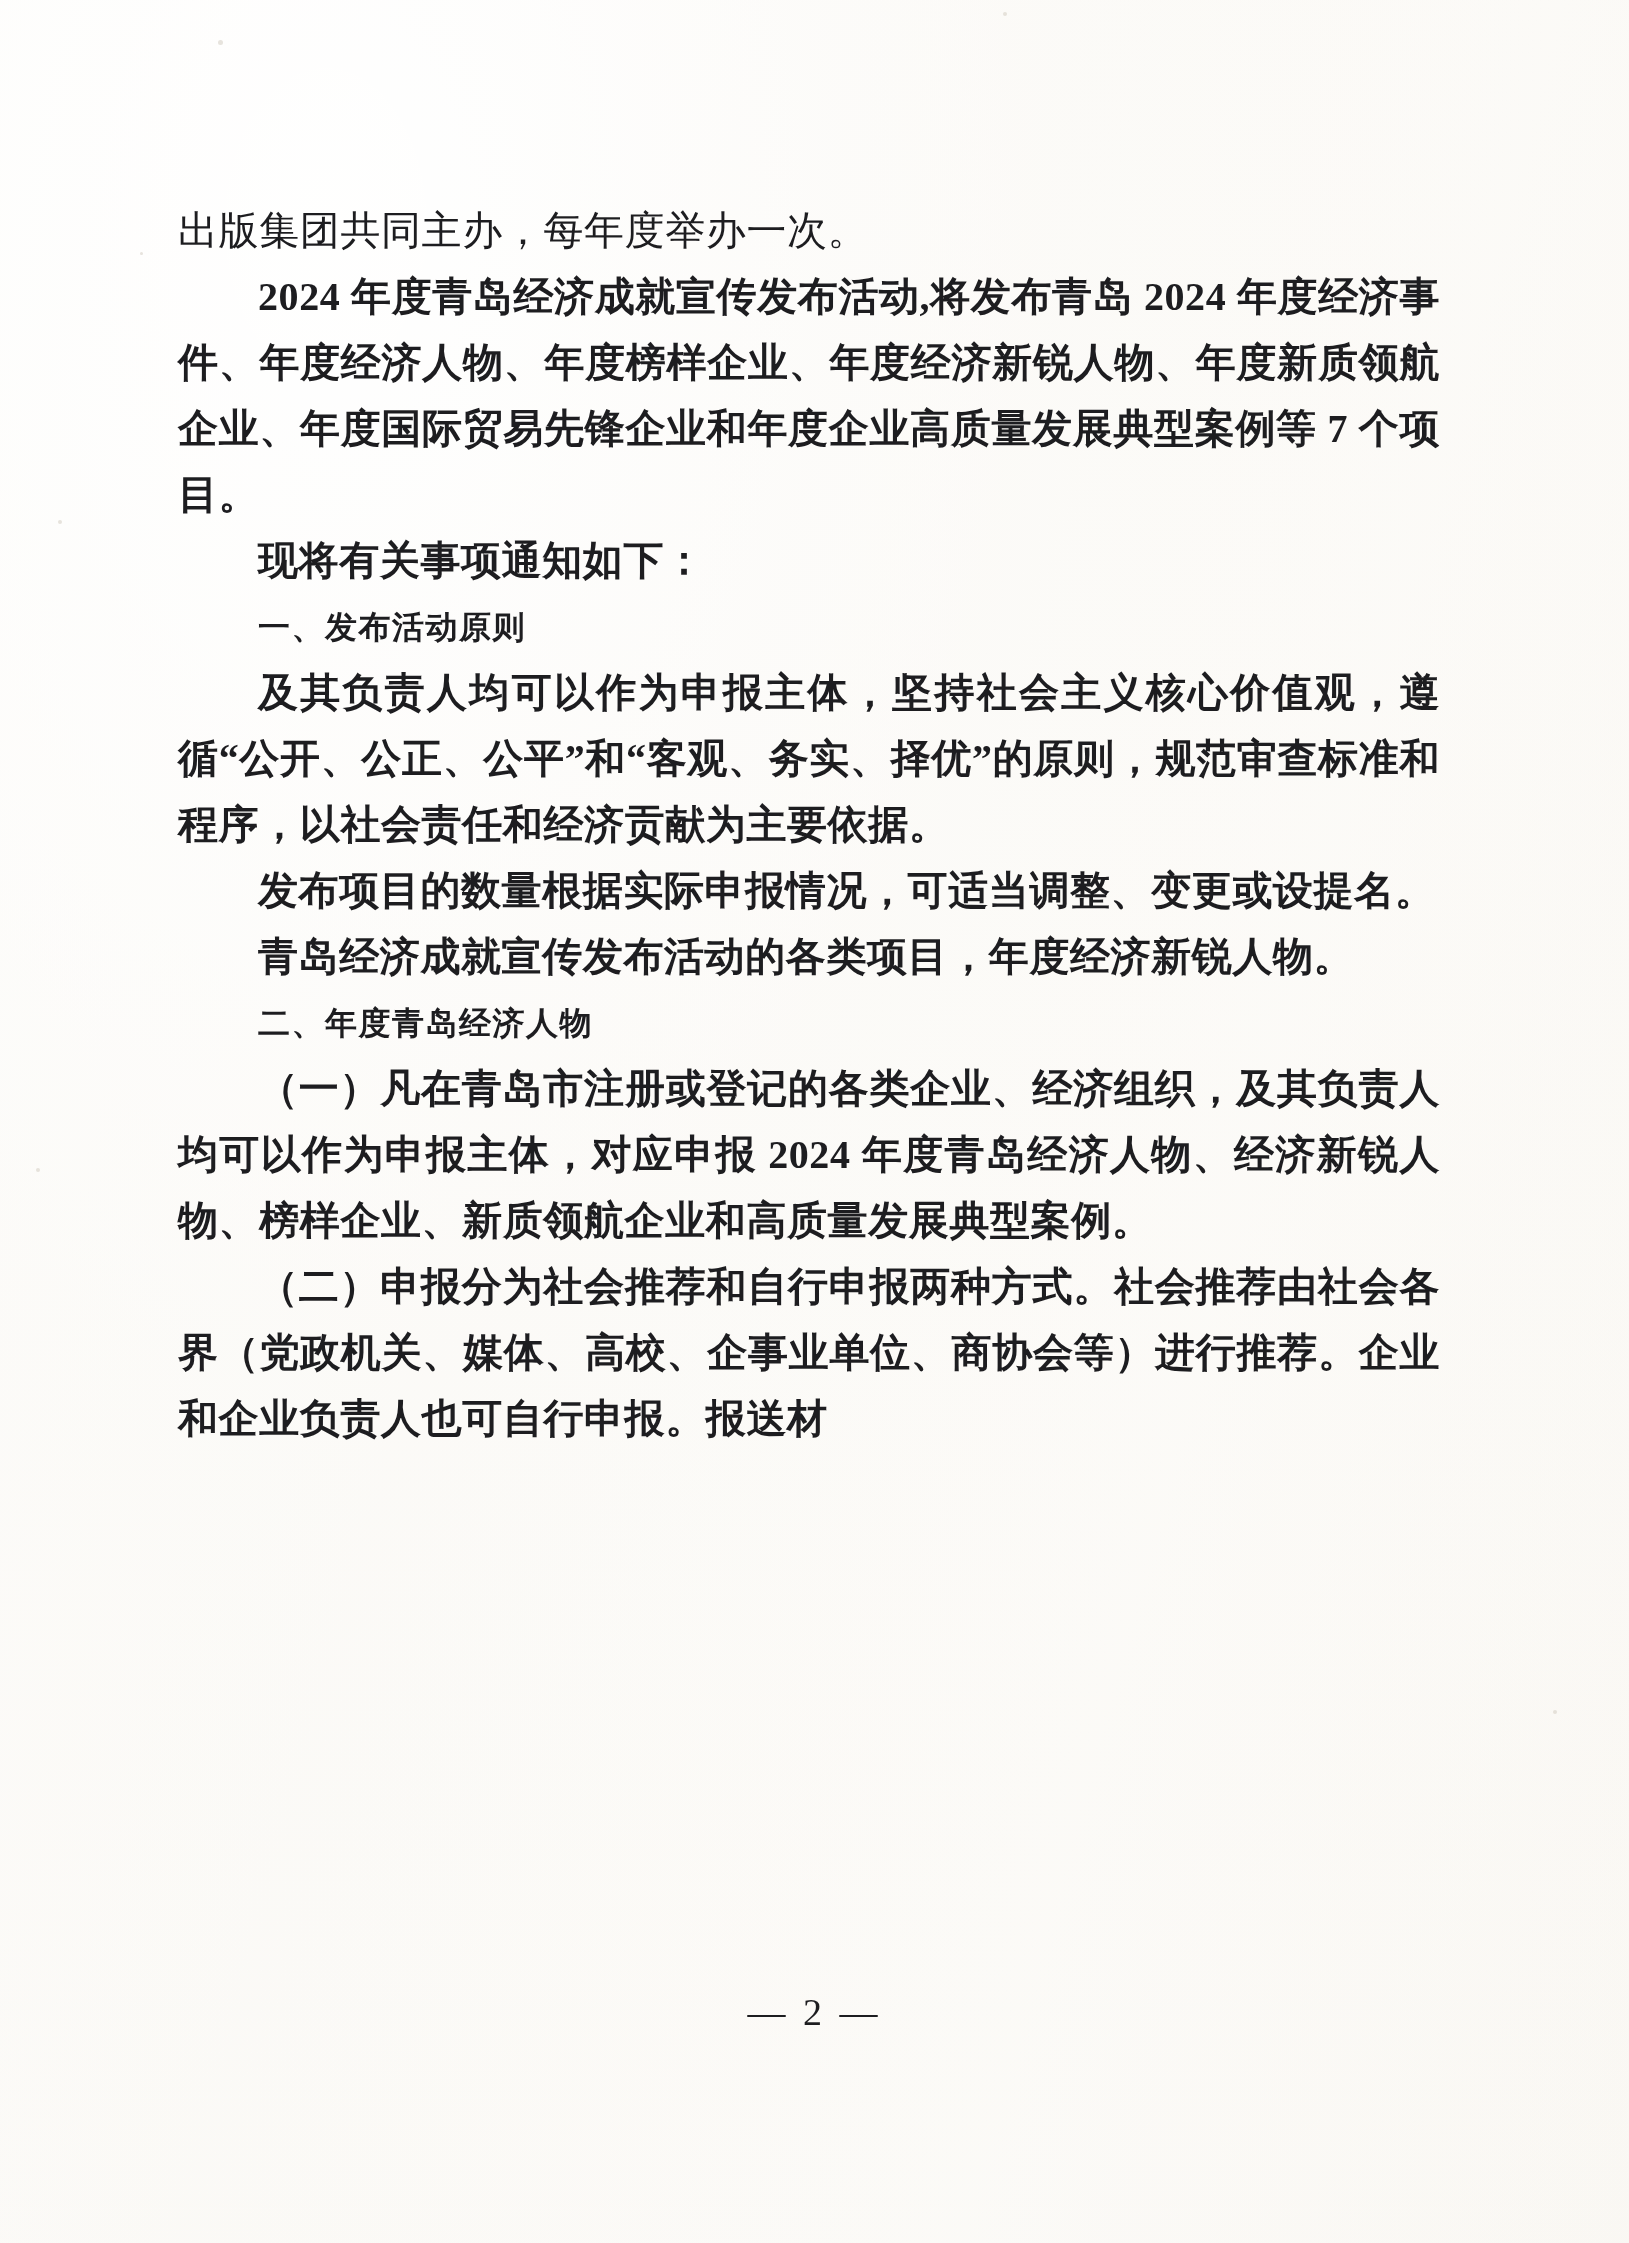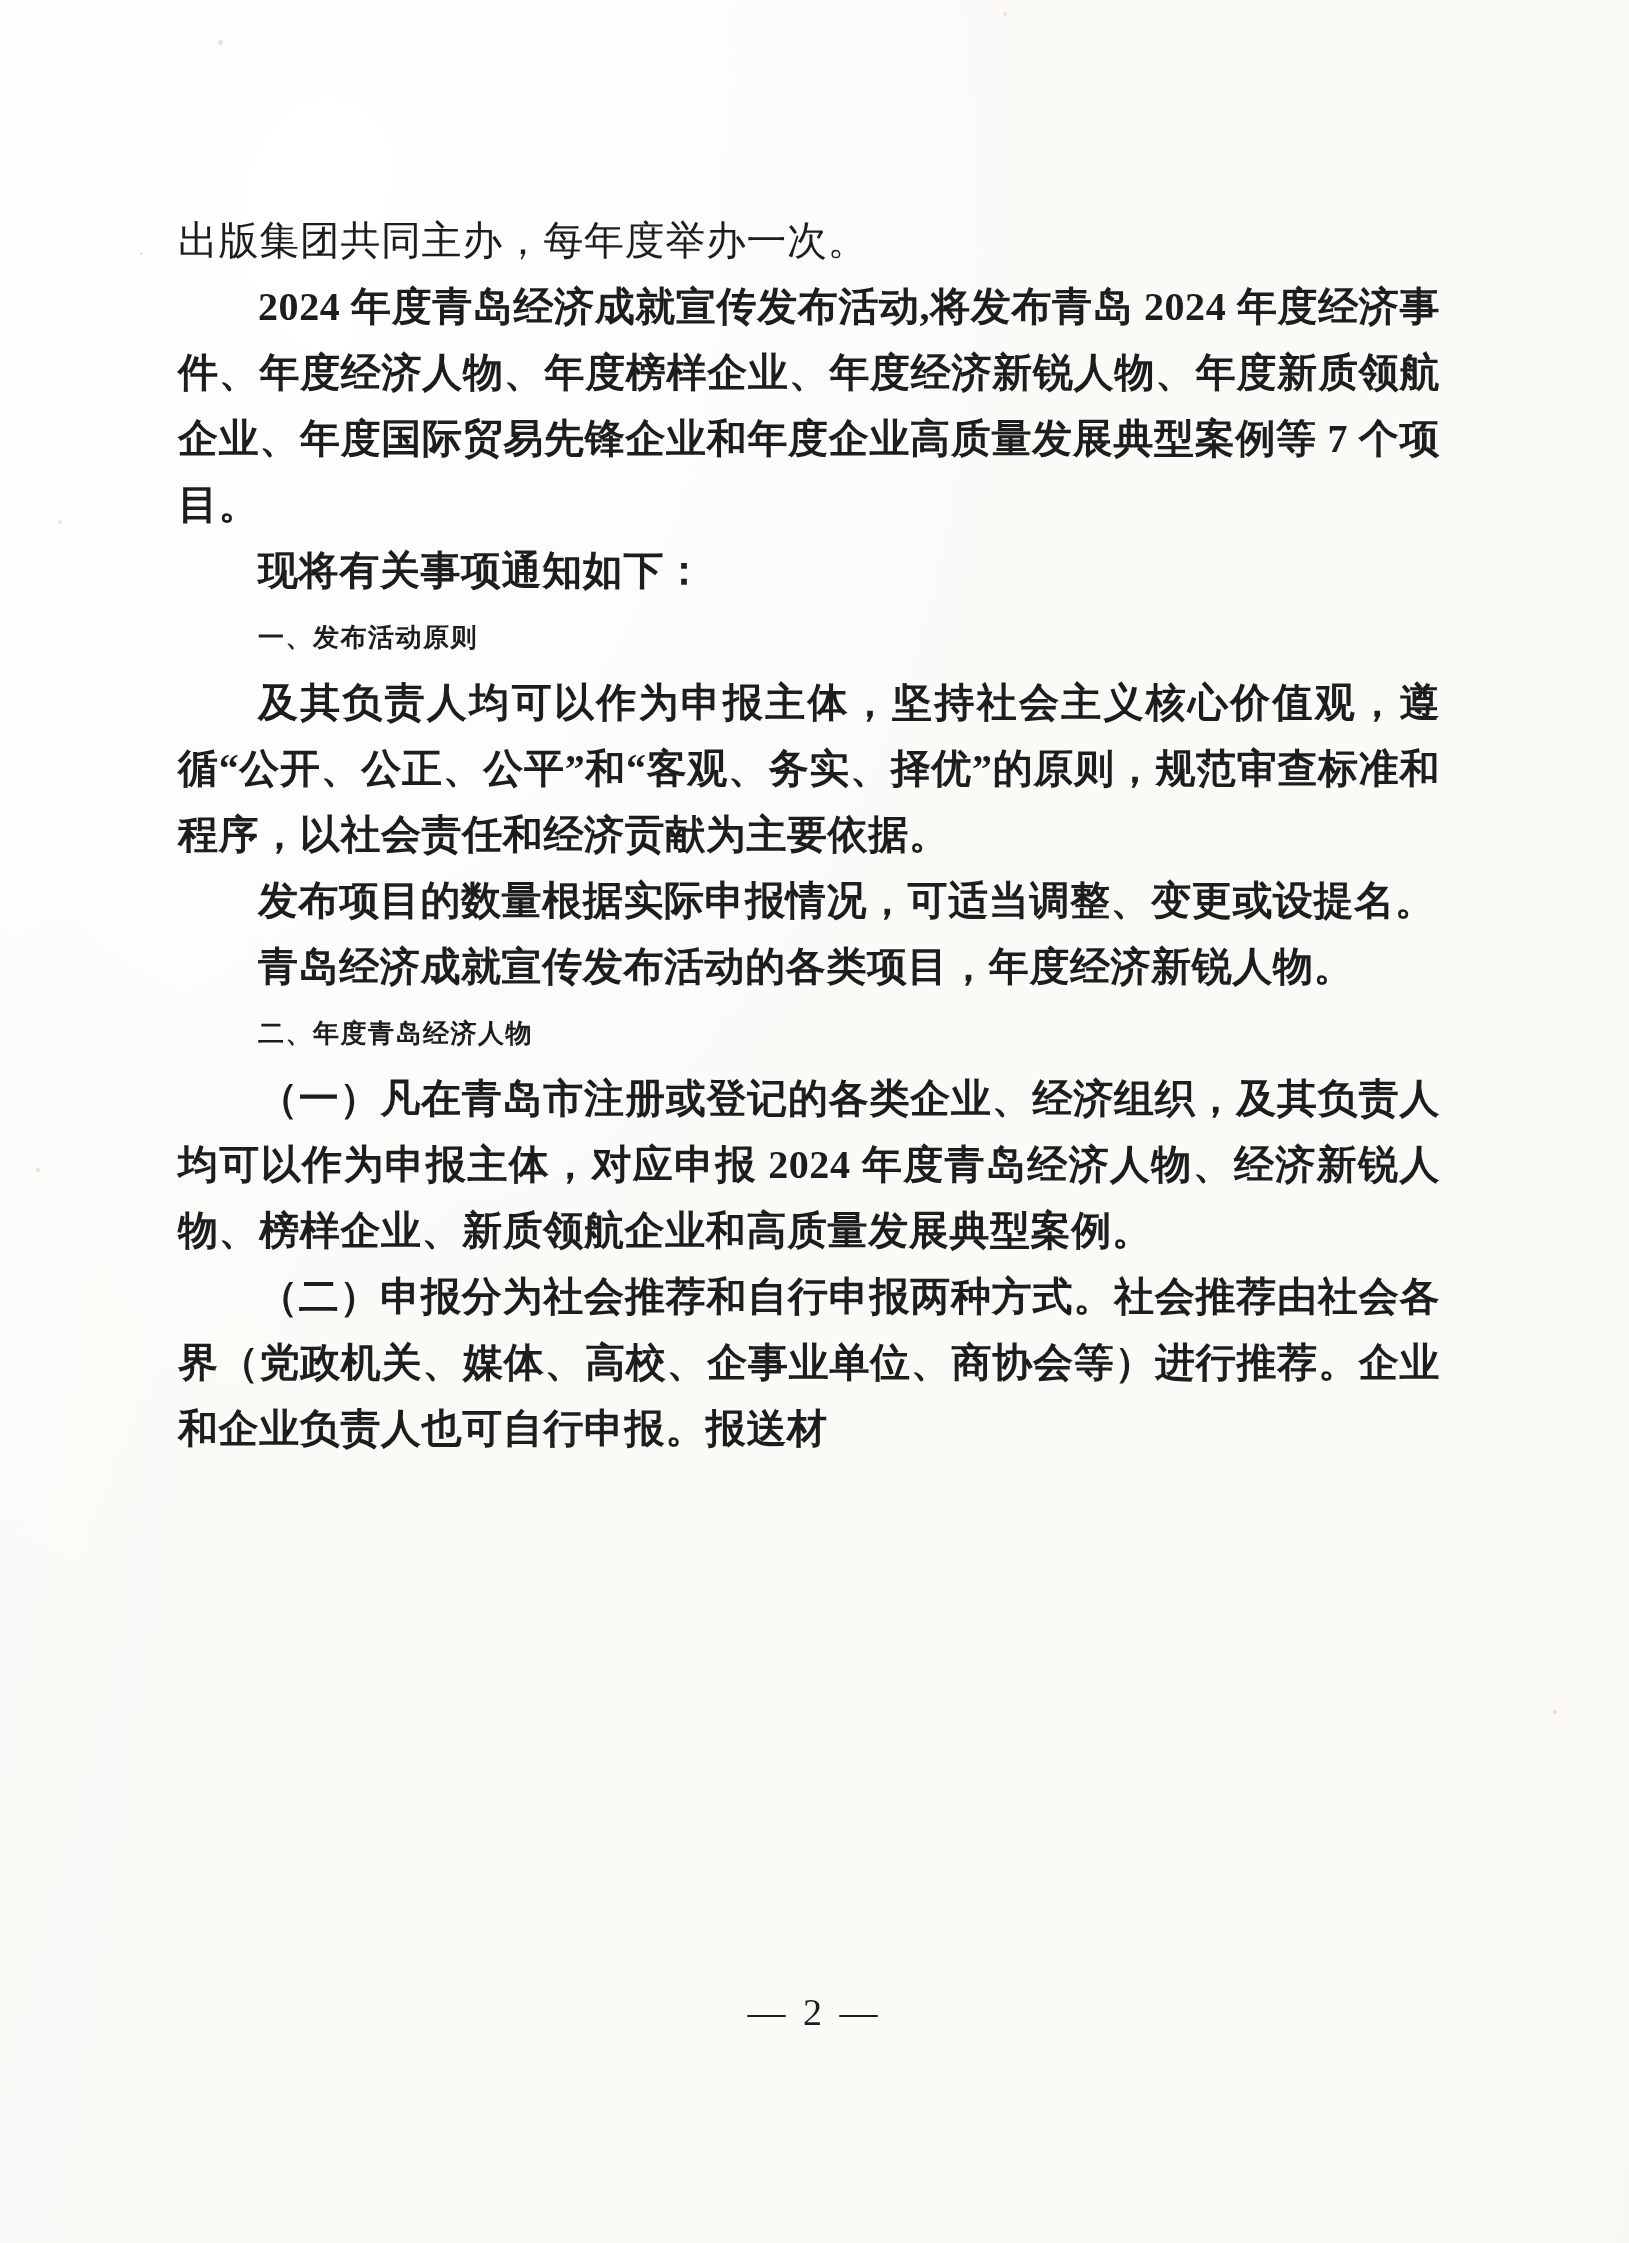--- a/index.html
+++ b/index.html
@@ -26,21 +26,21 @@
   }
   .speck {
     position: absolute;
     background: #cfc9bd;
     border-radius: 50%;
     opacity: 0.5;
   }
   .content {
     position: absolute;
     left: 178px;
-    top: 208px;
+    top: 198px;
     width: 1262px;
   }
   p {
     margin: 0;
     font-size: 40px;
     line-height: 66px;
     color: #1d1d20;
     letter-spacing: 0.6px;
     text-align: justify;
     text-justify: inter-ideograph;
@@ -48,21 +48,21 @@
   }
   p.ind {
     text-indent: 80px;
     font-weight: bold;
   }
   p.heading {
     font-weight: bold;
     text-indent: 80px;
     letter-spacing: 1.5px;
     font-family: "Liberation Sans", "DejaVu Sans", sans-serif;
-    font-size: 26px;
+    font-size: 32px;
   }
   .footer {
     position: absolute;
     left: 0;
     right: 0;
     top: 1990px;
     text-align: center;
     font-size: 38px;
     color: #1d1d20;
     letter-spacing: 4px;

